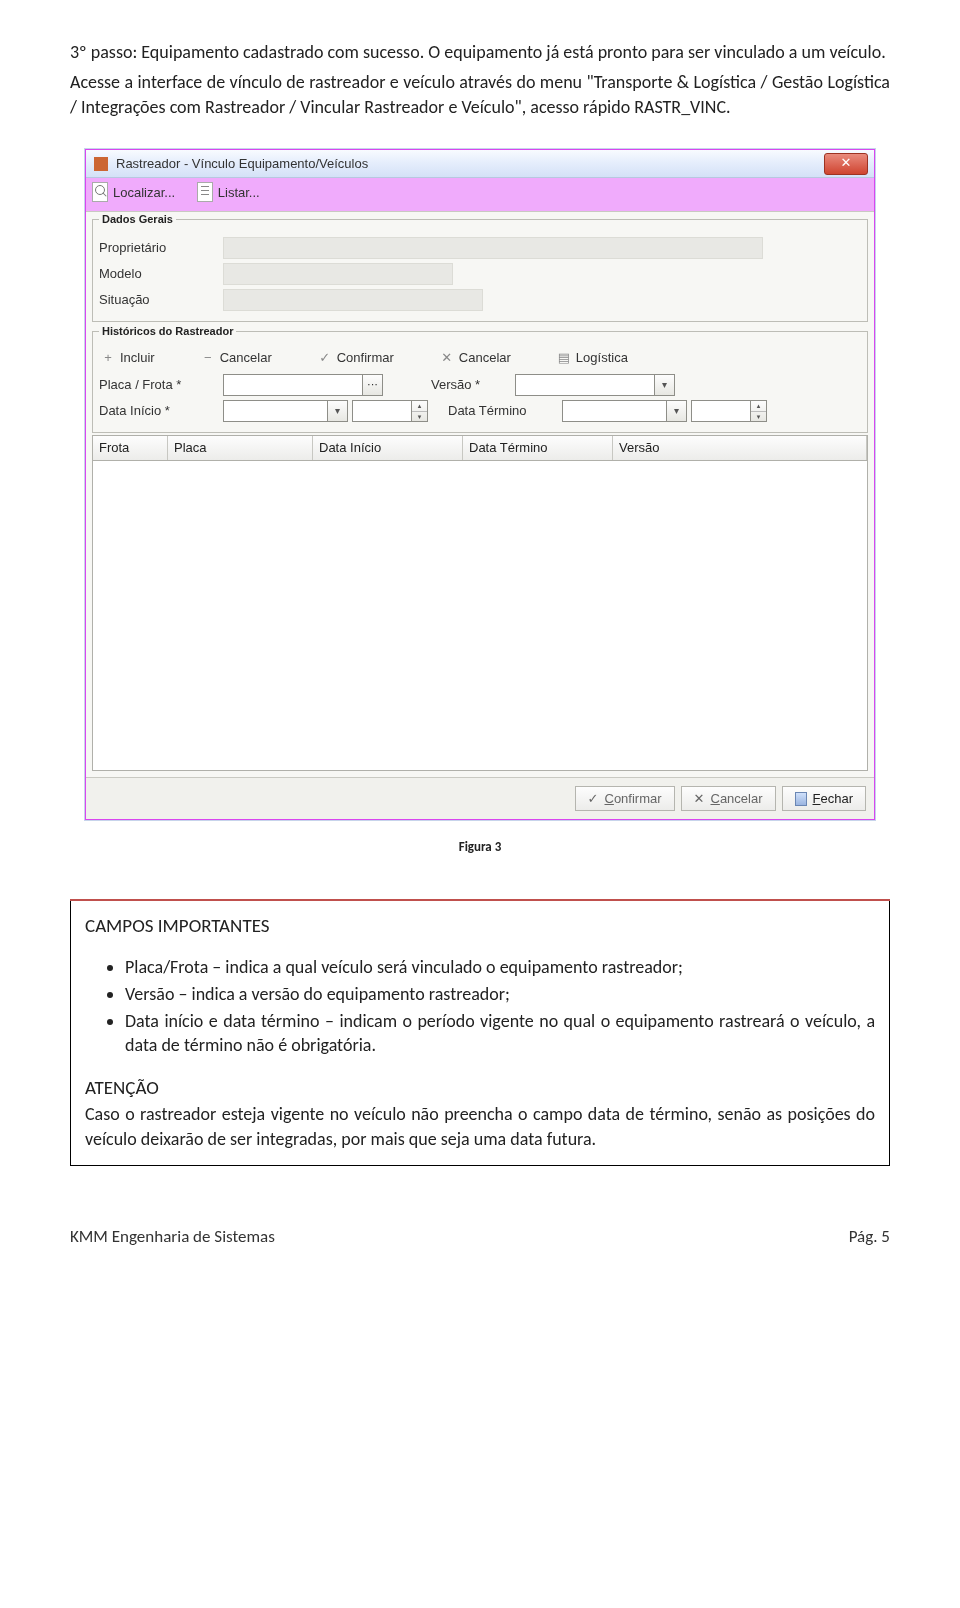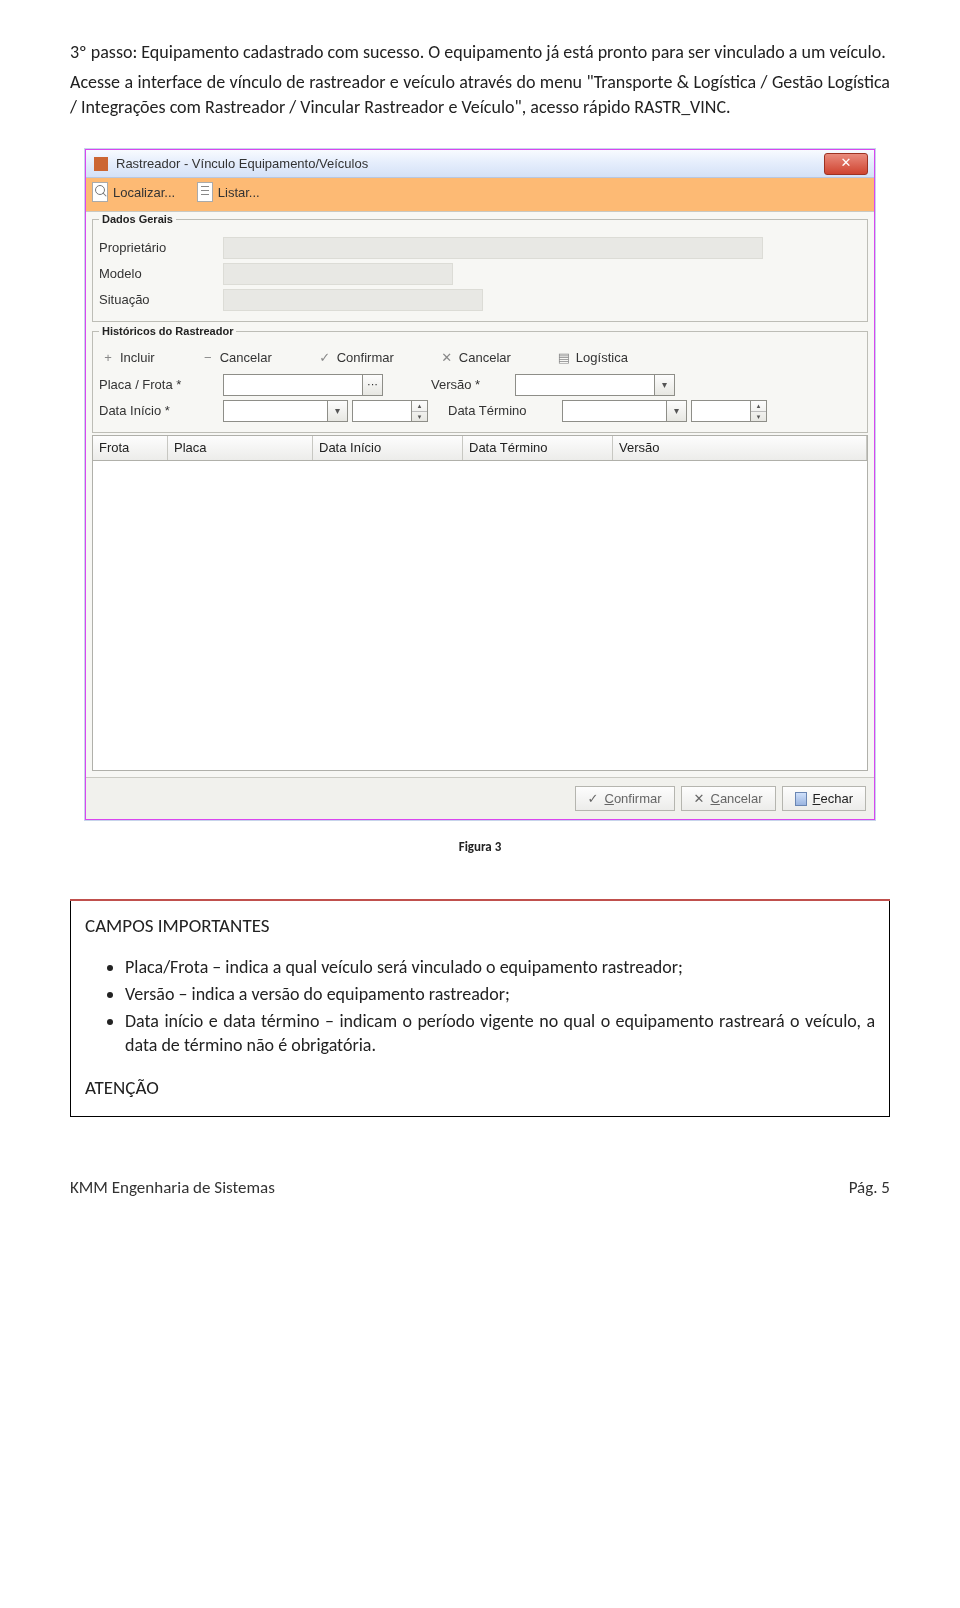--- a/index.html
+++ b/index.html
@@ -34,21 +34,21 @@
   .close-btn {
     position: absolute; right: 6px; top: 3px;
     width: 44px; height: 22px;
     background: linear-gradient(#e98b7d, #cf4430);
     border: 1px solid #9c3222;
     border-radius: 3px;
     color: #fff; text-align: center;
     font-size: 13px; line-height: 18px;
   }
   .toolbar {
-    background: #fdba74;
+    background: #f0abfc;
     padding: 4px 6px;
     border-bottom: 1px solid #c9c9c2;
   }
   .tb-item {
     display: inline-flex; align-items: center; gap: 5px;
     margin-right: 18px;
     color: #333;
   }
   .tb-icon {
     display: inline-block;
@@ -301,18 +301,19 @@
 <div class="box">
   <div class="box-topline"></div>
   <p class="box-title">CAMPOS IMPORTANTES</p>
   <ul class="bul">
     <li>Placa/Frota – indica a qual veículo será vinculado o equipamento rastreador;</li>
     <li>Versão – indica a versão do equipamento rastreador;</li>
     <li>Data início e data término – indicam o período vigente no qual o equipamento rastreará o veículo, a data de término não é obrigatória.</li>
   </ul>
   <div style="height:14px"></div>
   <p class="box-title" style="margin-bottom:2px">ATENÇÃO</p>
+  <p class="para" style="margin:0">Caso o rastreador esteja vigente no veículo não preencha o campo data de término, senão as posições do veículo deixarão de ser integradas, por mais que seja uma data futura.</p>
 </div>
 
 <div class="footer">
   <span>KMM Engenharia de Sistemas</span>
   <span>Pág. 5</span>
 </div>
 
 </body></html>

